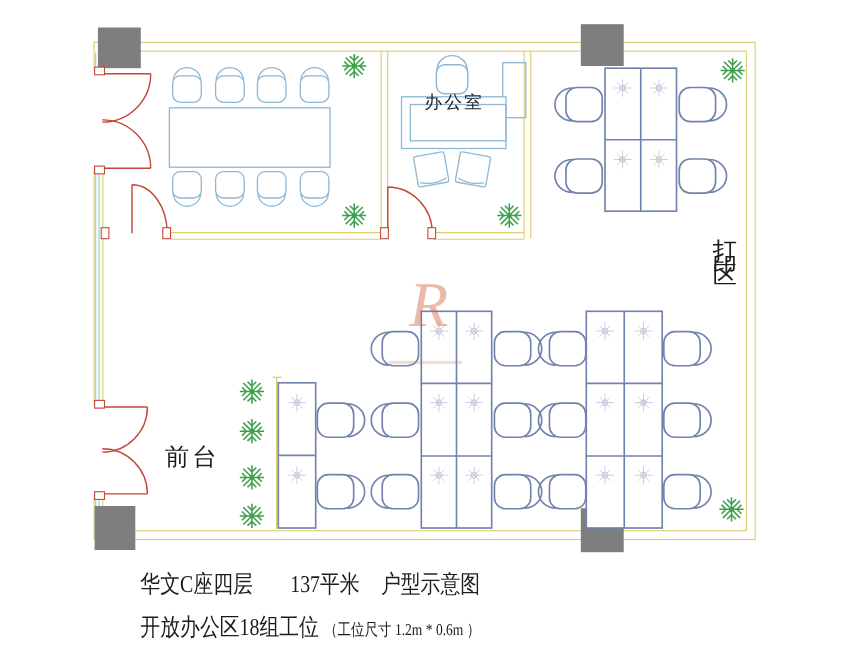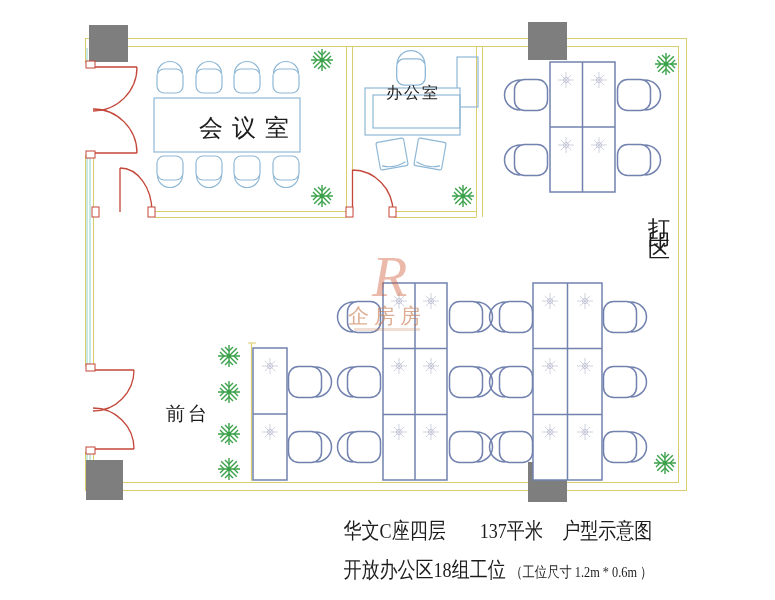--- a/index.html
+++ b/index.html
@@ -18,33 +18,33 @@
   .oline{stroke:var(--furniture-open);fill:none;stroke-width:1.5;}
   .colm{fill:var(--column);stroke:none;}
   .plnt{stroke:var(--plant);fill:none;stroke-width:1.4;}
   .plnt-fill{fill:var(--plant);stroke:none;}
   .mark{stroke:var(--marker);fill:none;stroke-width:0.8;}
   .whiteout{fill:#fff;stroke:none;}
   
   .label{position:absolute;color:var(--ink);white-space:nowrap;}
   .lbl-meeting{left:199px;top:112px;font-size:24px;letter-spacing:9px;}
   .lbl-office{left:386px;top:83px;font-size:16px;letter-spacing:2px;}
-  .lbl-front{left:166px;top:401px;font-size:19px;letter-spacing:3px;}
+  .lbl-front{left:150px;top:401px;font-size:22px;letter-spacing:3px;}
   .lbl-print{left:644px;top:200px;font-size:22px;writing-mode:vertical-rl;
              text-orientation:upright;letter-spacing:11px;}
   
   .wm{position:absolute;left:340px;top:248px;width:110px;height:95px;pointer-events:none;}
   .wm-logo{position:absolute;left:32px;top:0px;font-size:58px;font-style:italic;
            color:var(--watermark-logo);opacity:.42;line-height:1;}
   .wm-brand{position:absolute;left:8px;top:54px;font-size:21px;letter-spacing:5px;
             color:var(--watermark-text);opacity:.62;}
   .wm-sub{position:absolute;left:14px;top:80px;width:66px;height:3px;
           background:var(--watermark-text);opacity:.25;}
   
-  .caption{position:absolute;left:70px;top:516px;width:640px;text-align:right;color:var(--ink);}
+  .caption{position:absolute;left:70px;top:516px;width:640px;text-align:left;color:var(--ink);}
   .cap-line1{font-size:22px;transform:scaleX(.82);transform-origin:center;}
   .cap-line1 .seg1{margin-right:36px;}
   .cap-line1 .seg2{margin-right:18px;}
   .cap-line2{font-size:22px;margin-top:9px;transform:scaleX(.82);transform-origin:center;}
   .cap-note{font-size:15px;}
 </style>
 </head>
 <body>
 
 <div class="stage">
@@ -215,28 +215,26 @@
       <use href="#plant" class="plnt" transform="translate(463,196)"></use>
       <use href="#plant" class="plnt" transform="translate(666,64)"></use>
       <use href="#plant" class="plnt" transform="translate(229,356)"></use>
       <use href="#plant" class="plnt" transform="translate(229,392)"></use>
       <use href="#plant" class="plnt" transform="translate(229,434)"></use>
       <use href="#plant" class="plnt" transform="translate(229,469)"></use>
       <use href="#plant" class="plnt" transform="translate(665,463)"></use>
     </g>
   </svg>
 
-  <div class="label lbl-meeting">会议室</div>
   <div class="label lbl-office">办公室</div>
   <div class="label lbl-front">前台</div>
   <div class="label lbl-print">打印区</div>
 
   <div class="wm">
     <span class="wm-logo">R</span>
-    <span class="wm-brand">企房房</span>
     <span class="wm-sub"></span>
   </div>
 
   <div class="caption">
     <div class="cap-line1">
       <span class="seg1">华文C座四层</span>
       <span class="seg2">137平米</span>
       <span>户型示意图</span>
     </div>
     <div class="cap-line2">

